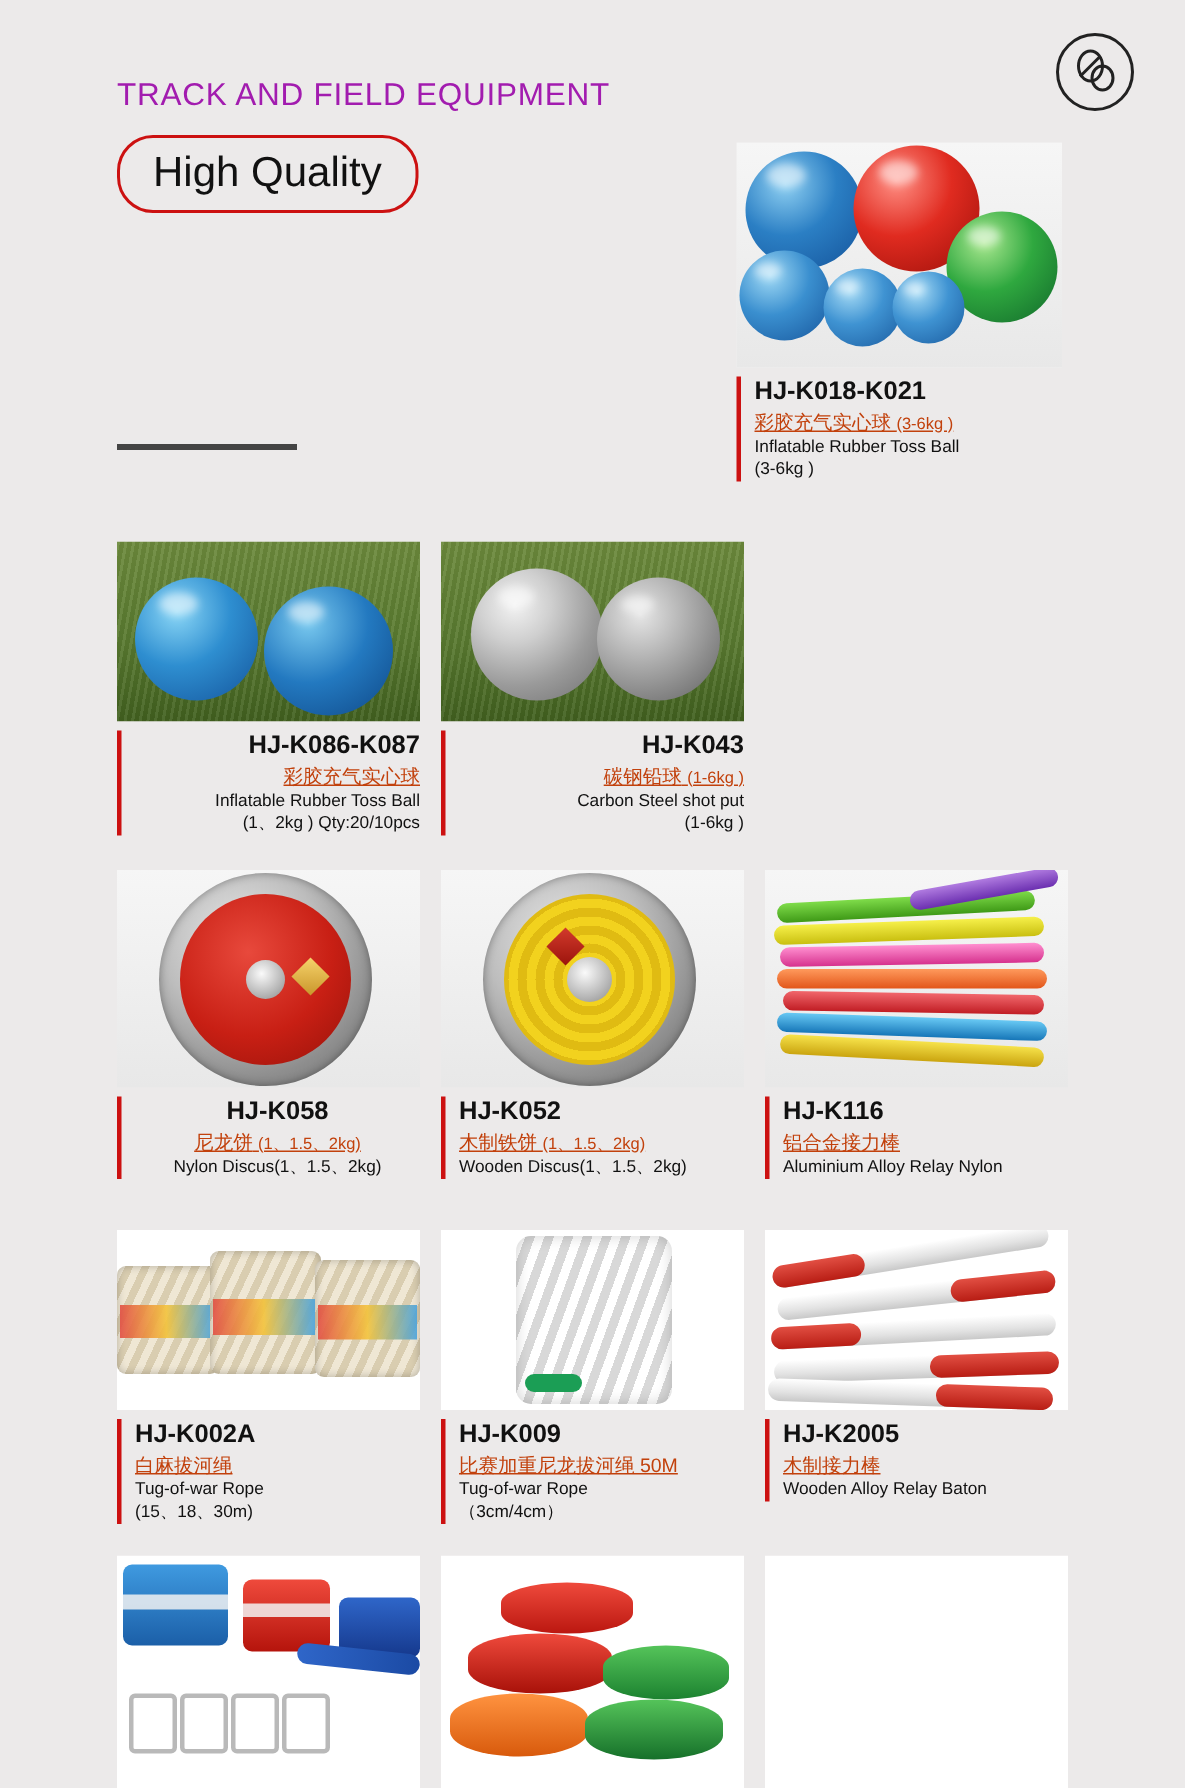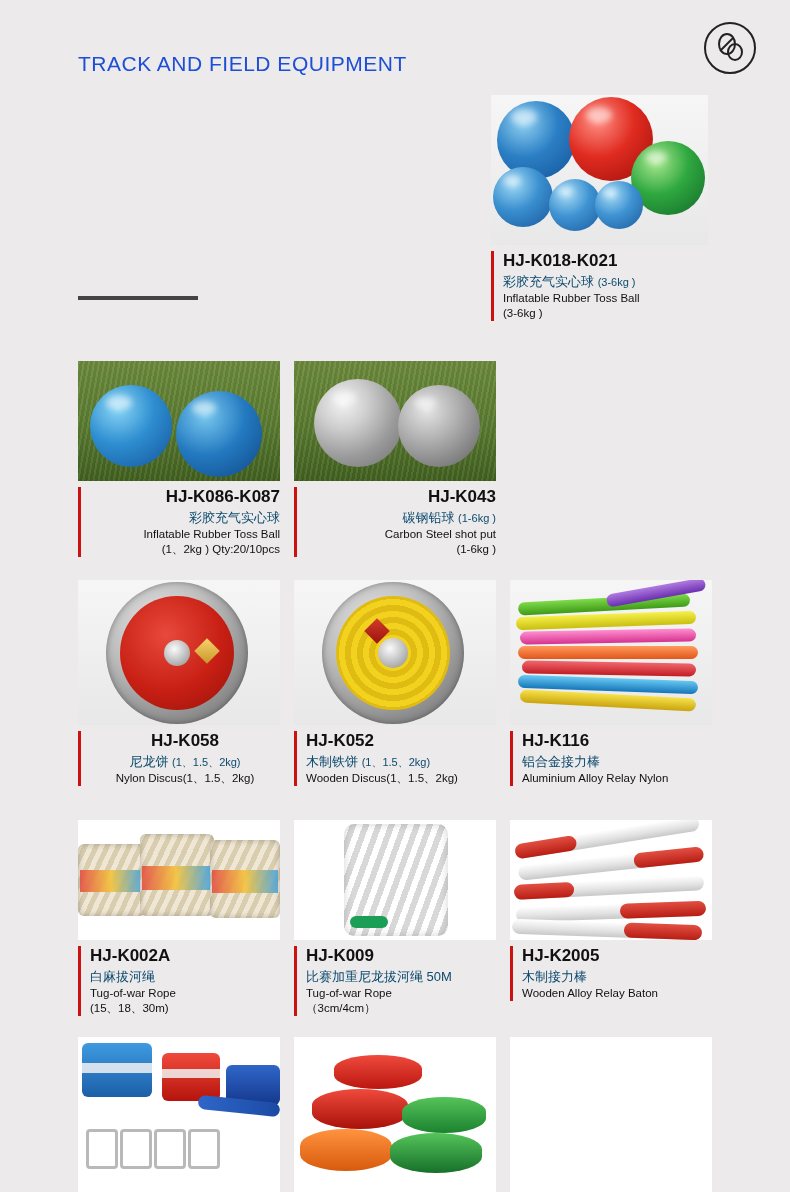--- a/index.html
+++ b/index.html
@@ -17,21 +17,21 @@
   .logo{
     position:absolute;top:22px;right:34px;width:48px;height:48px;
     border:2px solid #222;border-radius:50%;
     display:flex;align-items:center;justify-content:center;
   }
   .logo svg{display:block;}
 
   
   .header{position:absolute;left:78px;top:52px;width:420px;}
   .eng-title{
-    font-size:21px;letter-spacing:.5px;font-weight:400;color:#1d4ed8;
+    font-size:21px;letter-spacing:.5px;font-weight:400;color:#a21caf;
     font-family:"Liberation Sans", sans-serif;
   }
   .cn-title{
     margin-top:6px;
     font-size:64px;font-weight:bold;color:#cc1111;letter-spacing:4px;
     line-height:1.05;
     font-family:"DejaVu Sans", sans-serif;
   }
   .quality{
     margin-top:14px;
@@ -53,21 +53,21 @@
   }
 
   
   .row{position:absolute;left:78px;width:635px;}
   .cell{position:absolute;width:202px;}
   .cell .img{width:202px;height:120px;overflow:hidden;position:relative;}
   .img-tall{height:145px !important;}
 
   .caption{margin-top:6px;padding-left:9px;border-left:3px solid #cc1111;}
   .code{font-size:17px;font-weight:bold;color:#111;line-height:1.15;}
-  .cn{font-size:13px;color:#0c4a6e;margin-top:3px;line-height:1.25;}
+  .cn{font-size:13px;color:#c2410c;margin-top:3px;line-height:1.25;text-decoration:underline;}
   .cn .small{font-size:11px;}
   .en{font-size:11.5px;color:#111;margin-top:1px;line-height:1.3;}
   .en2{font-size:11.5px;color:#111;line-height:1.3;}
 
   
   .grass{position:absolute;inset:0;background:
      linear-gradient(180deg,#6c8a3c 0%,#597a30 55%,#41601f 100%);}
   .grass:before{content:"";position:absolute;inset:0;
      background:repeating-linear-gradient(100deg,rgba(255,255,255,.07) 0 2px,rgba(0,0,0,.05) 2px 5px);}
   .whitebg{position:absolute;inset:0;background:#fff;}
@@ -114,20 +114,21 @@
   <div class="logo">
     <svg width="34" height="34" viewBox="0 0 34 34">
       <ellipse cx="14" cy="13" rx="8" ry="10" fill="none" stroke="#222" stroke-width="2"></ellipse>
       <ellipse cx="22" cy="21" rx="7" ry="8" fill="none" stroke="#222" stroke-width="2"></ellipse>
       <path d="M7 20 L20 7" stroke="#222" stroke-width="2" fill="none"></path>
     </svg>
   </div>
 
   <div class="header">
     <div class="eng-title">TRACK AND FIELD EQUIPMENT</div>
+    <div class="quality">High Quality</div>
   </div>
   <div class="rule"></div>
 
   <div class="prod-top">
     <div class="img">
       <div class="greybg"></div>
 
       <div class="ball" style="left:6px;top:6px;width:78px;height:78px;background:radial-gradient(circle at 34% 28%,#8fd0f2 0%,#2b7fc4 45%,#14539a 100%);"></div>
       <div class="shine" style="left:20px;top:14px;width:26px;height:16px;"></div>
 

